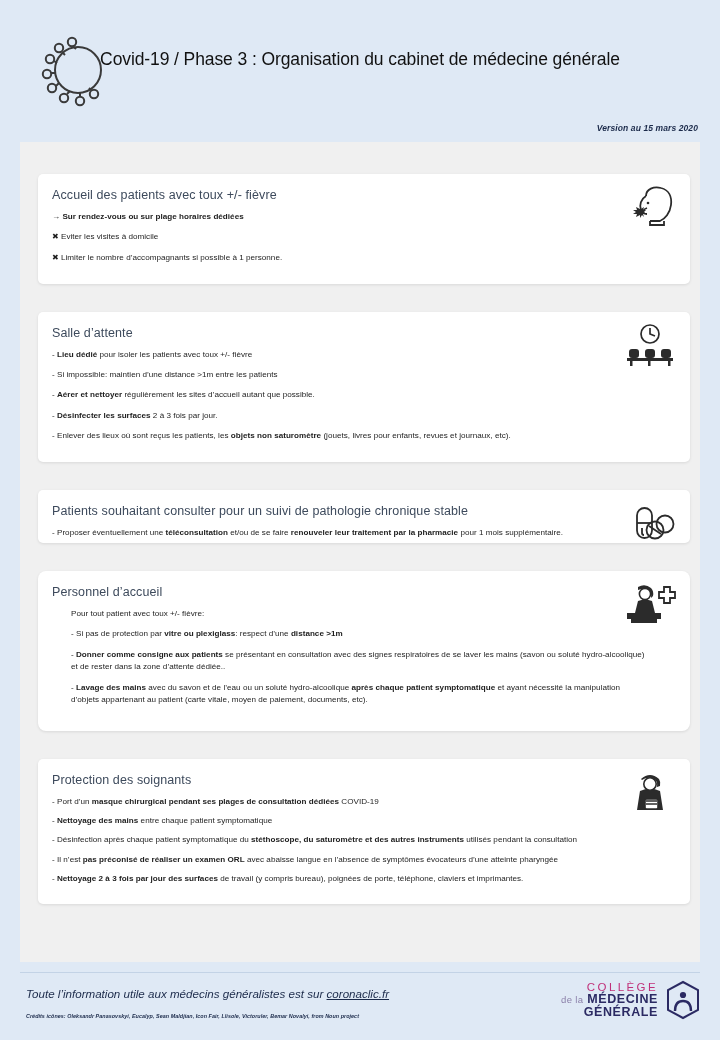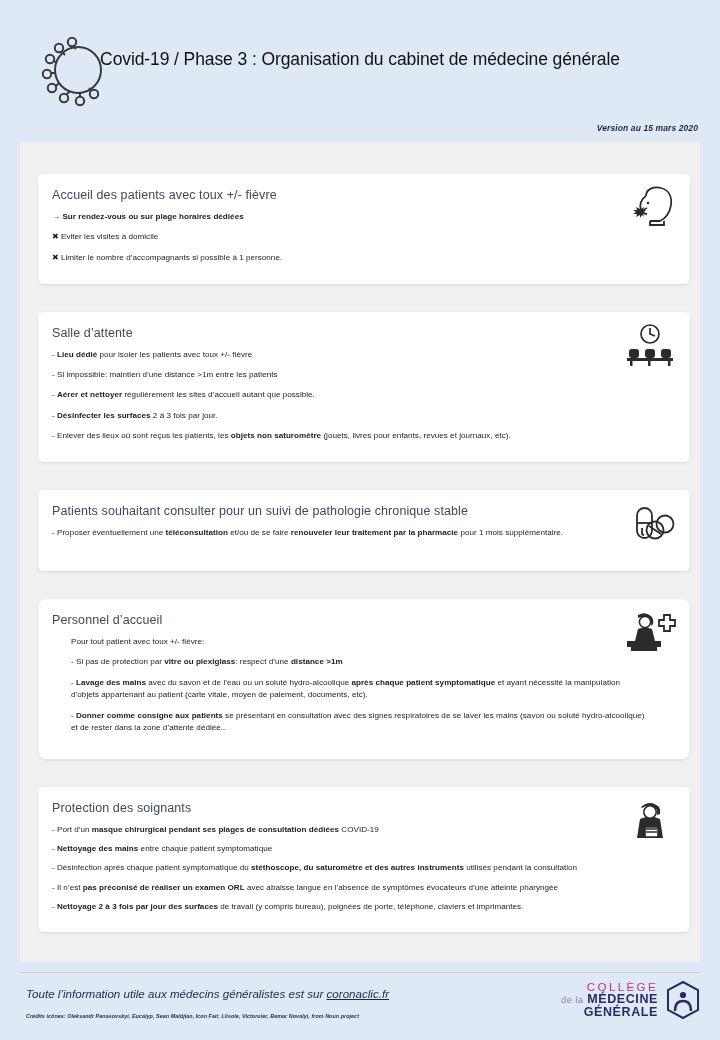--- a/index.html
+++ b/index.html
@@ -81,21 +81,21 @@
     position:absolute;right:14px;top:10px;
     width:52px;height:48px;
   }
   .card-icon svg{display:block;}
   
   .card-accueil .line{margin-bottom:8px;}
   .card-salle .line{margin-bottom:8px;}
   .card-personnel .line{margin-bottom:8px;line-height:1.55;padding-left:19px;}
   .card-personnel{padding-bottom:16px;border-radius:8px;}
   .card-protection .line{margin-bottom:7px;}
-  .card-patients{padding-bottom:30px;}
+  .card-patients{padding-bottom:2px;}
   
   .footer{
     position:absolute;left:0;top:962px;width:720px;height:88px;
     background:#dfe9f5;
   }
   .footer-sep{
     position:absolute;left:20px;top:10px;width:680px;height:1px;
     background:#c3d3e6;
   }
   .footer-line{
@@ -246,22 +246,22 @@
           <rect x="7" y="38" width="26" height="4"></rect>
         </g>
         <g fill="none" stroke="#2b2b2b" stroke-width="1.8">
           <path d="M40 6 l6 0 l0 5 l5 0 l0 6 l-5 0 l0 5 l-6 0 l0 -5 l-5 0 l0 -6 l5 0 z"></path>
         </g>
       </svg>
     </div>
     <h2 class="card-title">Personnel d’accueil</h2>
     <p class="line">Pour tout patient avec toux +/- fièvre:</p>
     <p class="line">- Si pas de protection par <b>vitre ou plexiglass</b>: respect d’une <b>distance &gt;1m</b></p>
+    <p class="line">- <b>Donner comme consigne aux patients</b> se présentant en consultation avec des signes respiratoires de se laver les mains (savon ou soluté hydro-alcoolique) et de rester dans la zone d’attente dédiée..</p>
     <p class="line">- <b>Lavage des mains</b> avec du savon et de l’eau ou un soluté hydro-alcoolique <b>après chaque patient symptomatique</b> et ayant nécessité la manipulation d’objets appartenant au patient (carte vitale, moyen de paiement, documents, etc).</p>
-    <p class="line">- <b>Donner comme consigne aux patients</b> se présentant en consultation avec des signes respiratoires de se laver les mains (savon ou soluté hydro-alcoolique) et de rester dans la zone d’attente dédiée..</p>
   </section>
 
   <section class="card card-protection">
     <div class="card-icon">
       <svg viewBox="0 0 52 48" width="52" height="48" aria-hidden="true">
         <g fill="#2b2b2b">
           <path d="M17 10 q9 -8 18 0 q2 3 1 7 l-3 1 q1 -6 -3 -8 q-6 -3 -12 1 z"></path>
           <path d="M16 22 q10 -5 20 0 l3 19 l-26 0 z"></path>
         </g>
         <g fill="#fff" stroke="#2b2b2b" stroke-width="1.6">

